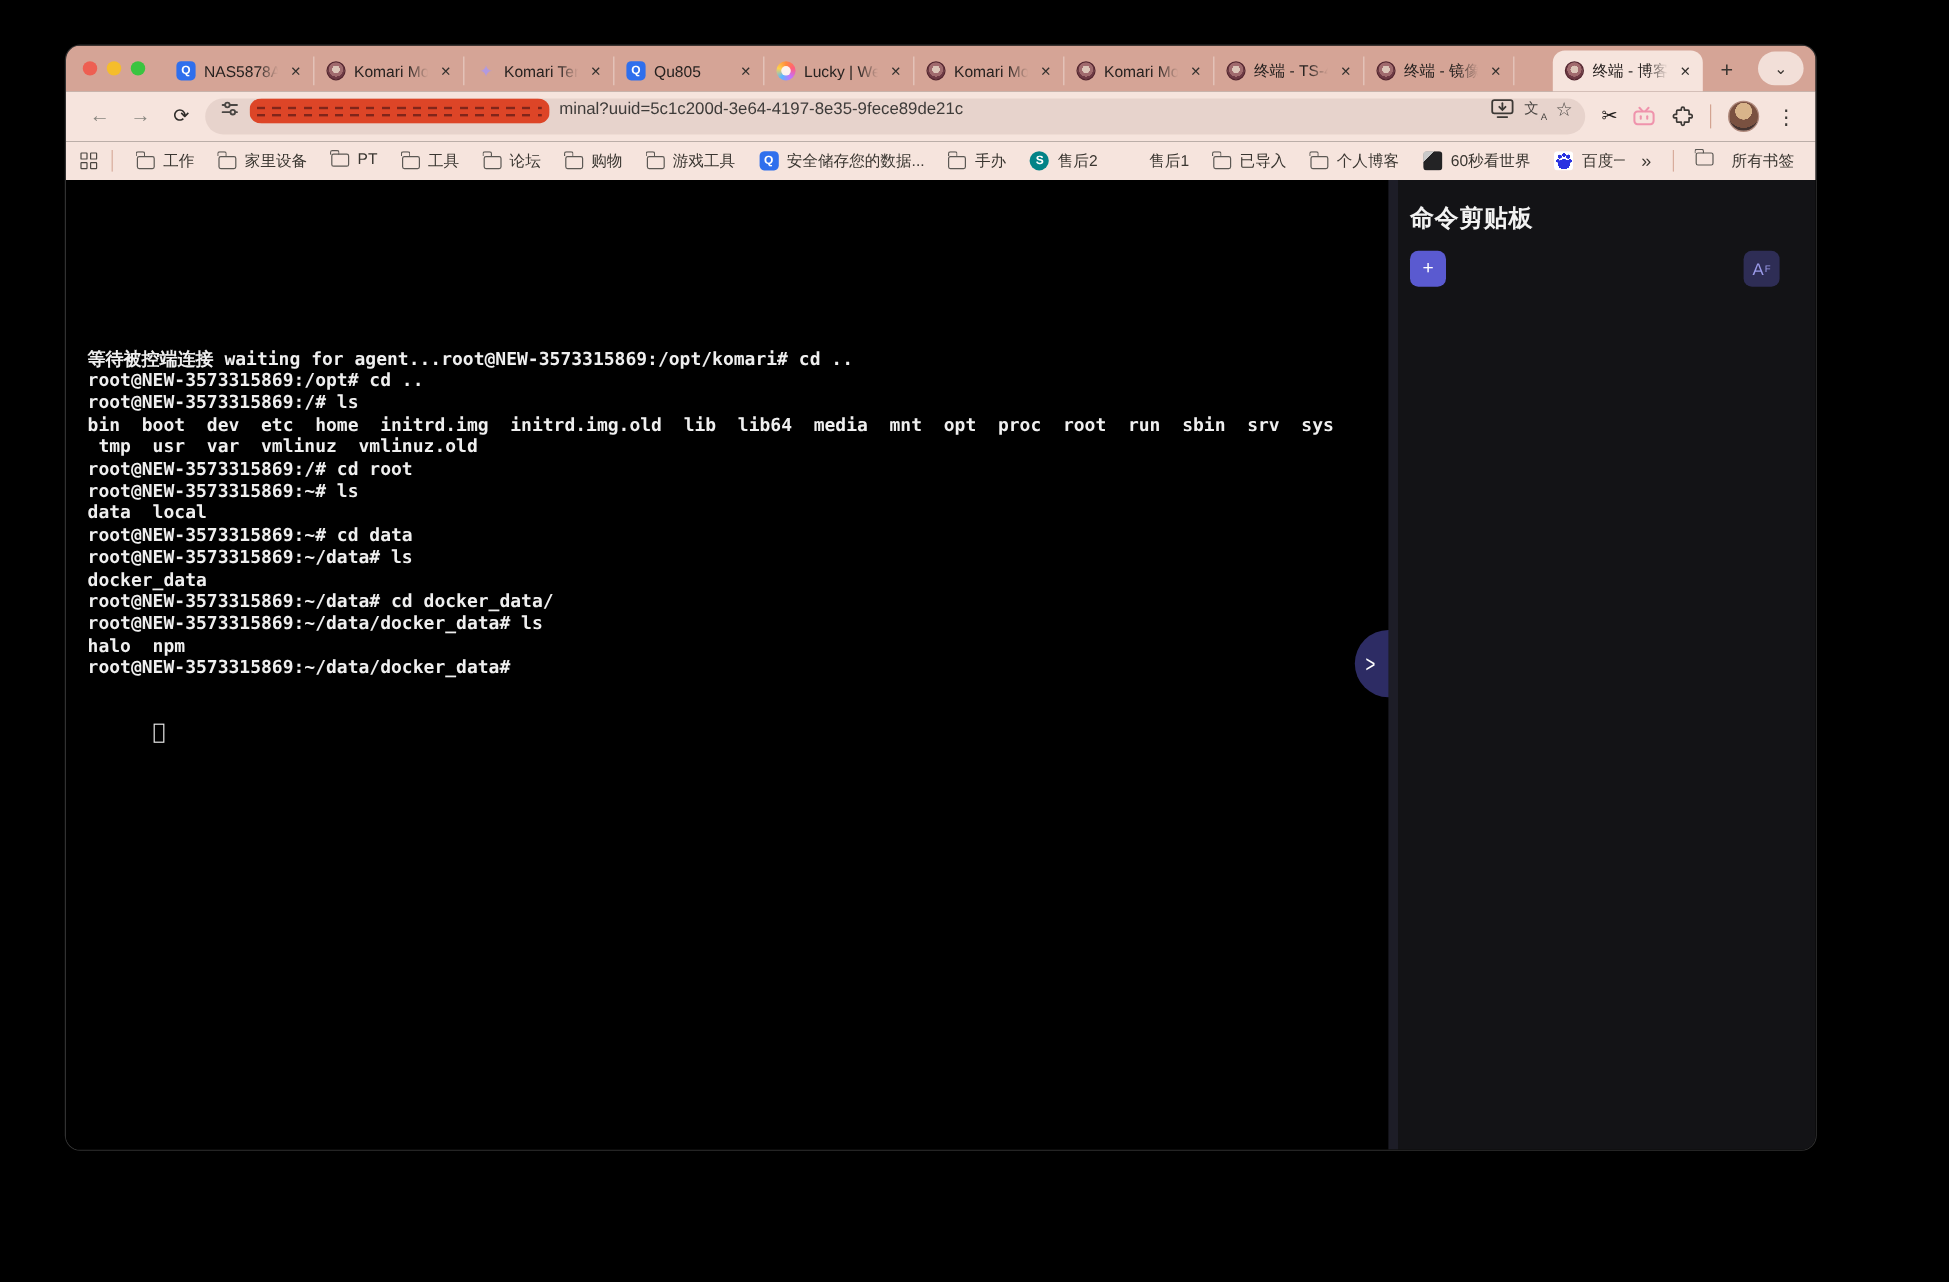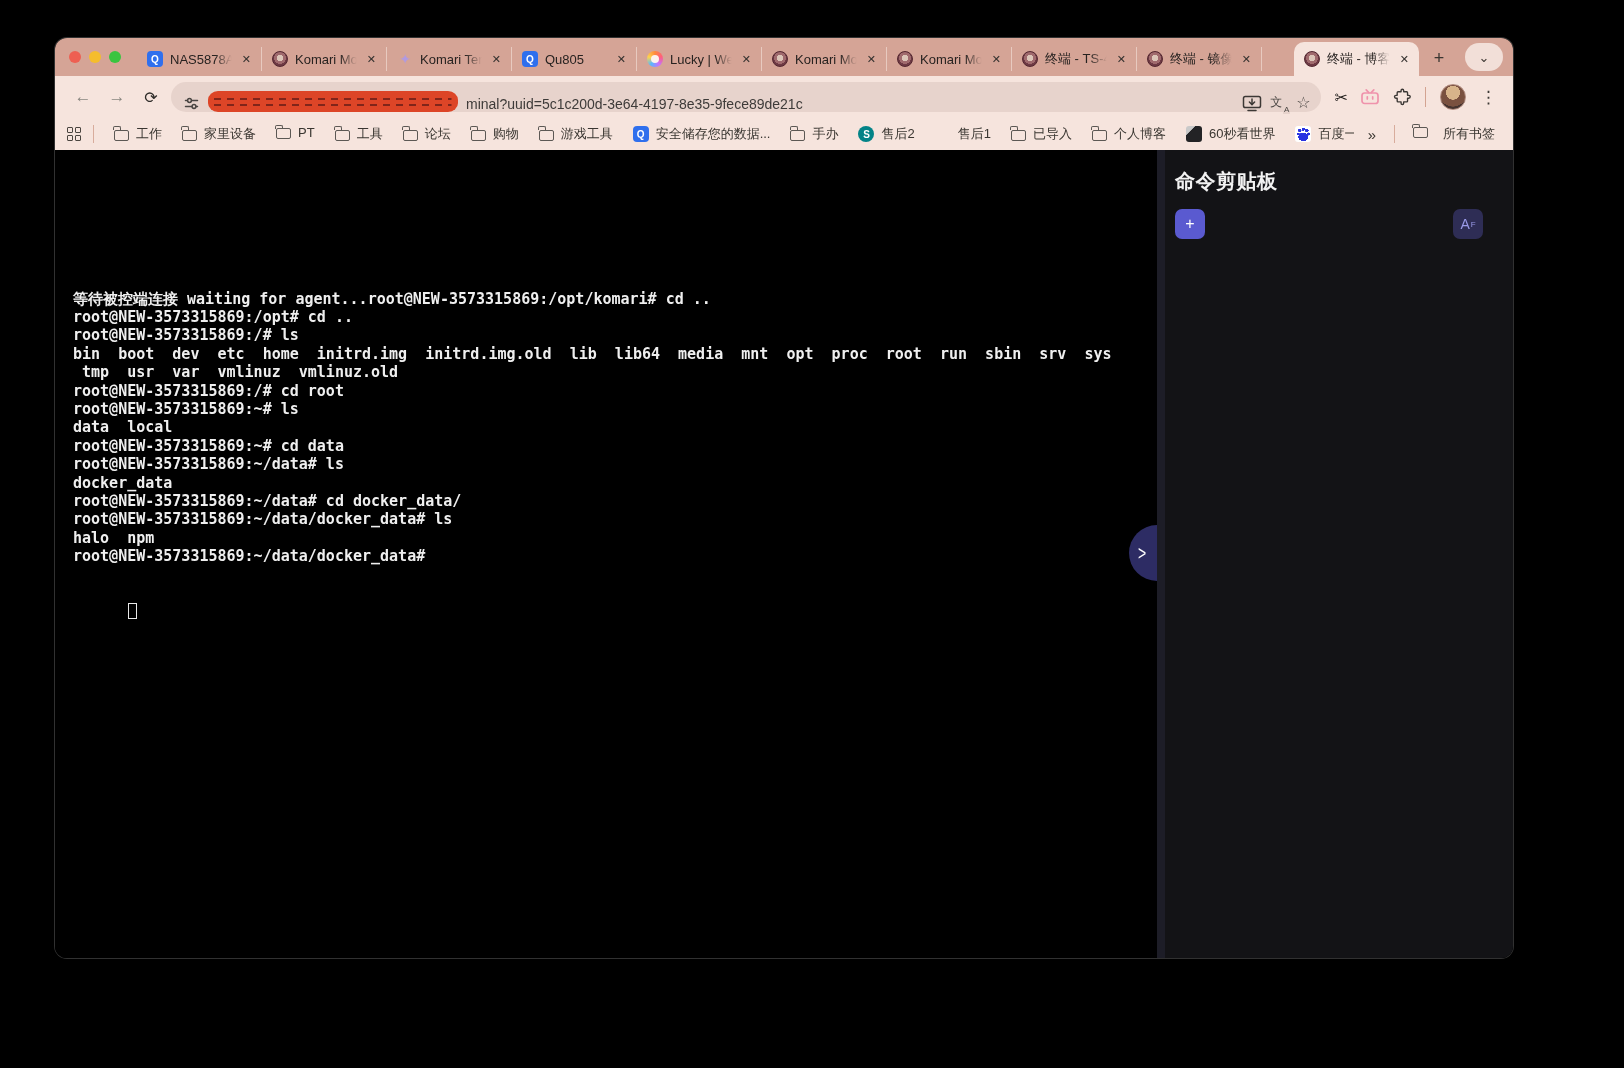--- a/index.html
+++ b/index.html
@@ -40,21 +40,21 @@
   .tabsearch { position:absolute; right:10px; top:5px; width:38px; height:28px; border-radius:14px;
     background:#f2dfd8; display:flex; align-items:center; justify-content:center;
     color:#3a3531; font-size:13px; }
 
   
   .toolbar { height:42px; background:#f6e4dd; display:flex; align-items:center; padding:0 14px; gap:6px; }
   .nav-btn { width:28px; height:28px; display:flex; align-items:center; justify-content:center;
     font-size:17px; color:#8a8781; }
   .nav-btn.reload { color:#2f2c29; font-size:16px; }
   .omnibox { flex:1; height:30px; background:#e7d3cc; border-radius:15px; display:flex;
-    align-items:flex-end; padding:0 10px 0 12px; gap:8px; min-width:0; }
+    align-items:flex-start; padding:0 10px 0 12px; gap:8px; min-width:0; }
   .url-text { font-size:14px; color:#3e3b39; white-space:nowrap; overflow:hidden; flex:1; min-width:0; }
   .redaction { width:250px; height:21px; flex:0 0 auto; border-radius:10px/9px; background-color:#dd4527;
     background-image:
       repeating-linear-gradient(90deg,#80251a 0 7px, rgba(0,0,0,0) 7px 13px),
       repeating-linear-gradient(90deg,#80251a 0 7px, rgba(0,0,0,0) 7px 13px);
     background-size:95% 2px,95% 2px; background-position:6px 7px,6px 13px; background-repeat:no-repeat; }
   .box-icon { color:#4a4643; display:flex; align-items:center; justify-content:center; flex:0 0 auto; }
   .translate-ic { position:relative; width:18px; height:18px; font-size:12px; color:#4a4643; }
   .translate-ic .zh { position:absolute; left:0; top:0; }
   .translate-ic .en { position:absolute; right:-2px; bottom:-2px; font-size:8px; background:#e7d3cc;

